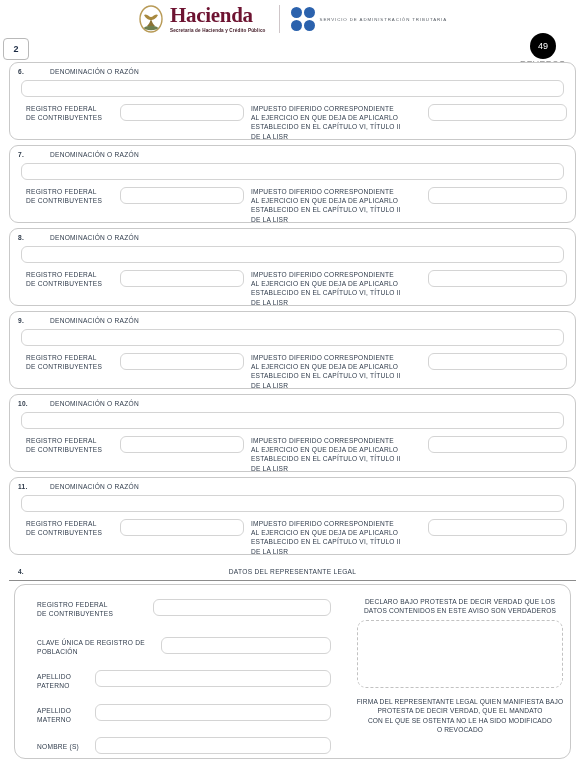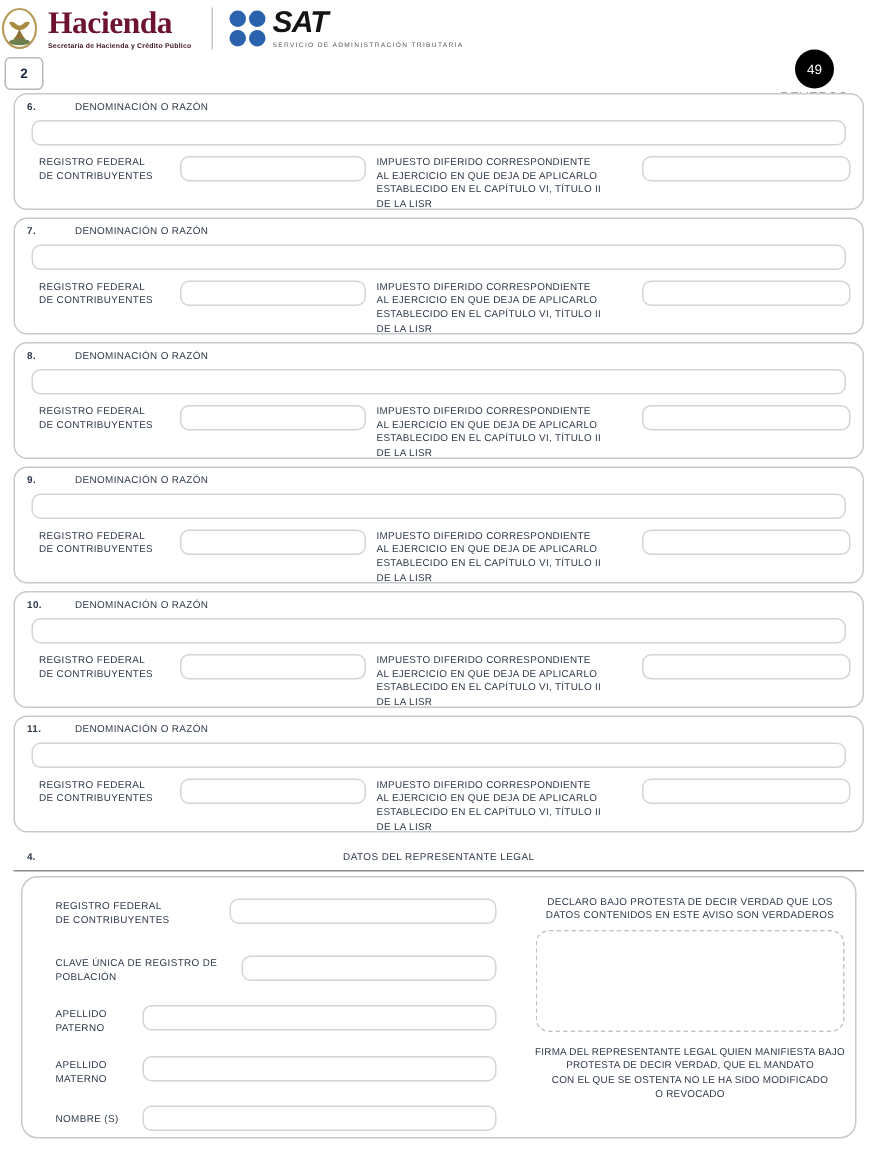--- a/index.html
+++ b/index.html
@@ -16,20 +16,21 @@
     overflow: hidden;
   }
 
   
   .header {
     height: 36px;
     display: flex;
     align-items: center;
     padding: 2px 0 0 0;
     box-sizing: border-box;
+    justify-content: center;
   }
   .hacienda-logo {
     display: flex;
     align-items: center;
     gap: 6px;
   }
   .eagle {
     width: 26px;
     height: 28px;
     flex: 0 0 26px;
@@ -334,21 +335,20 @@
   <div class="vdivider"></div>
 
   <div class="sat-logo">
     <span class="sat-dots">
       <i></i>
         <i></i>
         <i></i>
         <i></i>
     </span>
     <span class="sat-text">
-      <div class="sat-word">SAT</div>
       <div class="sat-sub">SERVICIO DE ADMINISTRACIÓN TRIBUTARIA</div>
     </span>
   </div>
 </div>
 
 <div class="chip-2">2</div>
 
 <div class="page-badge-wrap">
   <div class="page-badge">49</div>
   <div class="page-badge-label">REVERSO</div>

